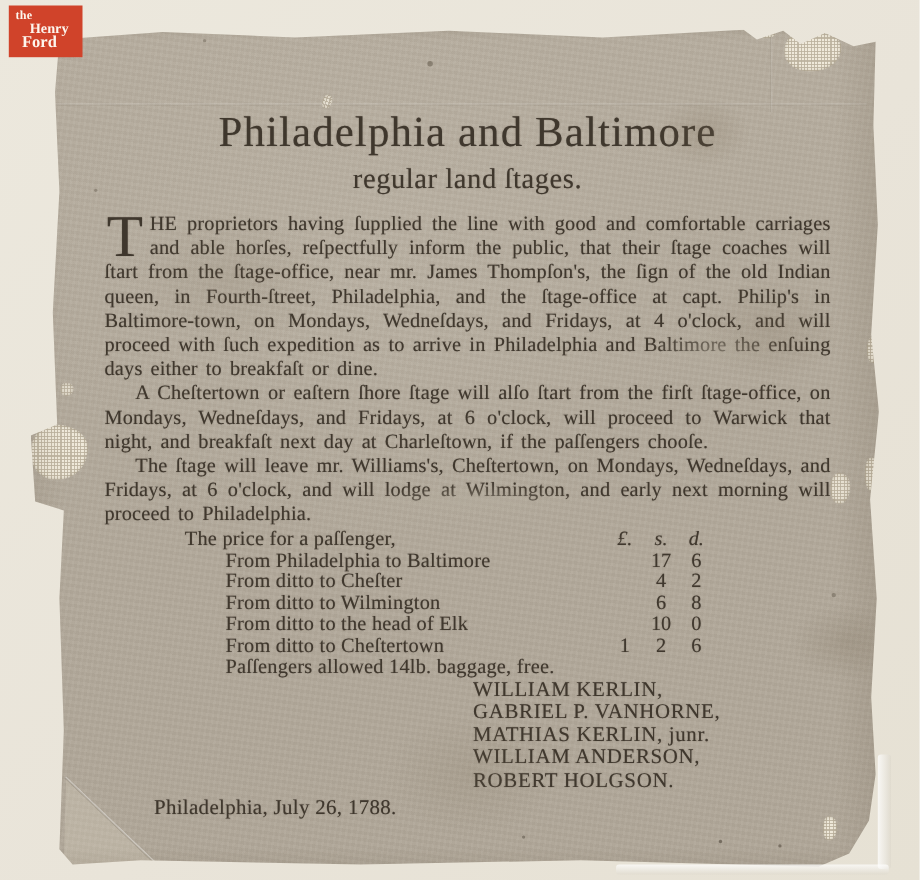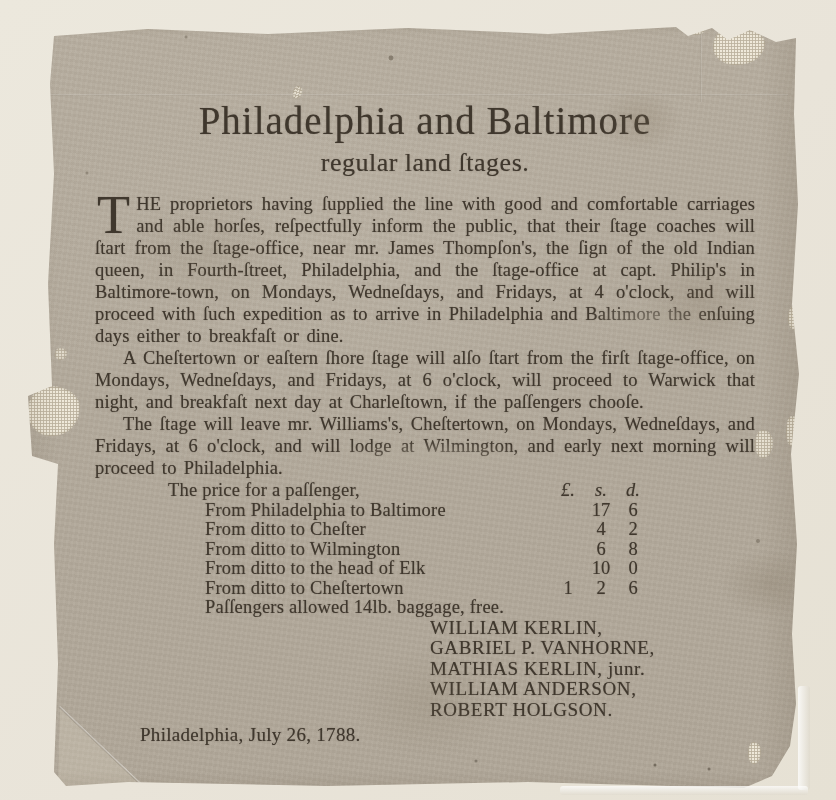--- a/index.html
+++ b/index.html
@@ -140,20 +140,25 @@
   .pt-header .pt-col{font-style:italic;}
   .pt-note{padding-left:110px;line-height:19.5px;letter-spacing:.2px;}
   .signatures{margin-left:335px;font-size:19px;line-height:20.5px;letter-spacing:.6px;}
   .dateline{margin:4px 0 0 45px;font-size:19px;letter-spacing:.3px;}
 </style>
 </head>
 <body>
 
 <div class="stage">
 
+  <div class="logo">
+    <span class="l-the">the</span>
+    <span class="l-henry">Henry</span>
+    <span class="l-ford">Ford</span>
+  </div>
 
   <div class="paper">
 
     <div class="content">
       <h1 class="doc-title">Philadelphia and Baltimore</h1>
       <h2 class="doc-subtitle">regular land ſtages.</h2>
 
       <p class="para first"><span class="dropcap">T</span><span>HE proprietors having ſupplied the line with good and comfortable carriages and able horſes, reſpectfully inform the public, that their ſtage coaches will ſtart from the ſtage-office, near mr. James Thompſon's, the ſign of the old Indian queen, in Fourth-ſtreet, Philadelphia, and the ſtage-office at capt. Philip's in Baltimore-town, on Mondays, Wedneſdays, and Fridays, at 4 o'clock, and will proceed with ſuch expedition as to arrive in Philadelphia and Baltimore the enſuing days either to breakfaſt or dine.</span></p>
 
       <p class="para indent">A Cheſtertown or eaſtern ſhore ſtage will alſo ſtart from the firſt ſtage-office, on Mondays, Wedneſdays, and Fridays, at 6 o'clock, will proceed to Warwick that night, and breakfaſt next day at Charleſtown, if the paſſengers chooſe.</p>

